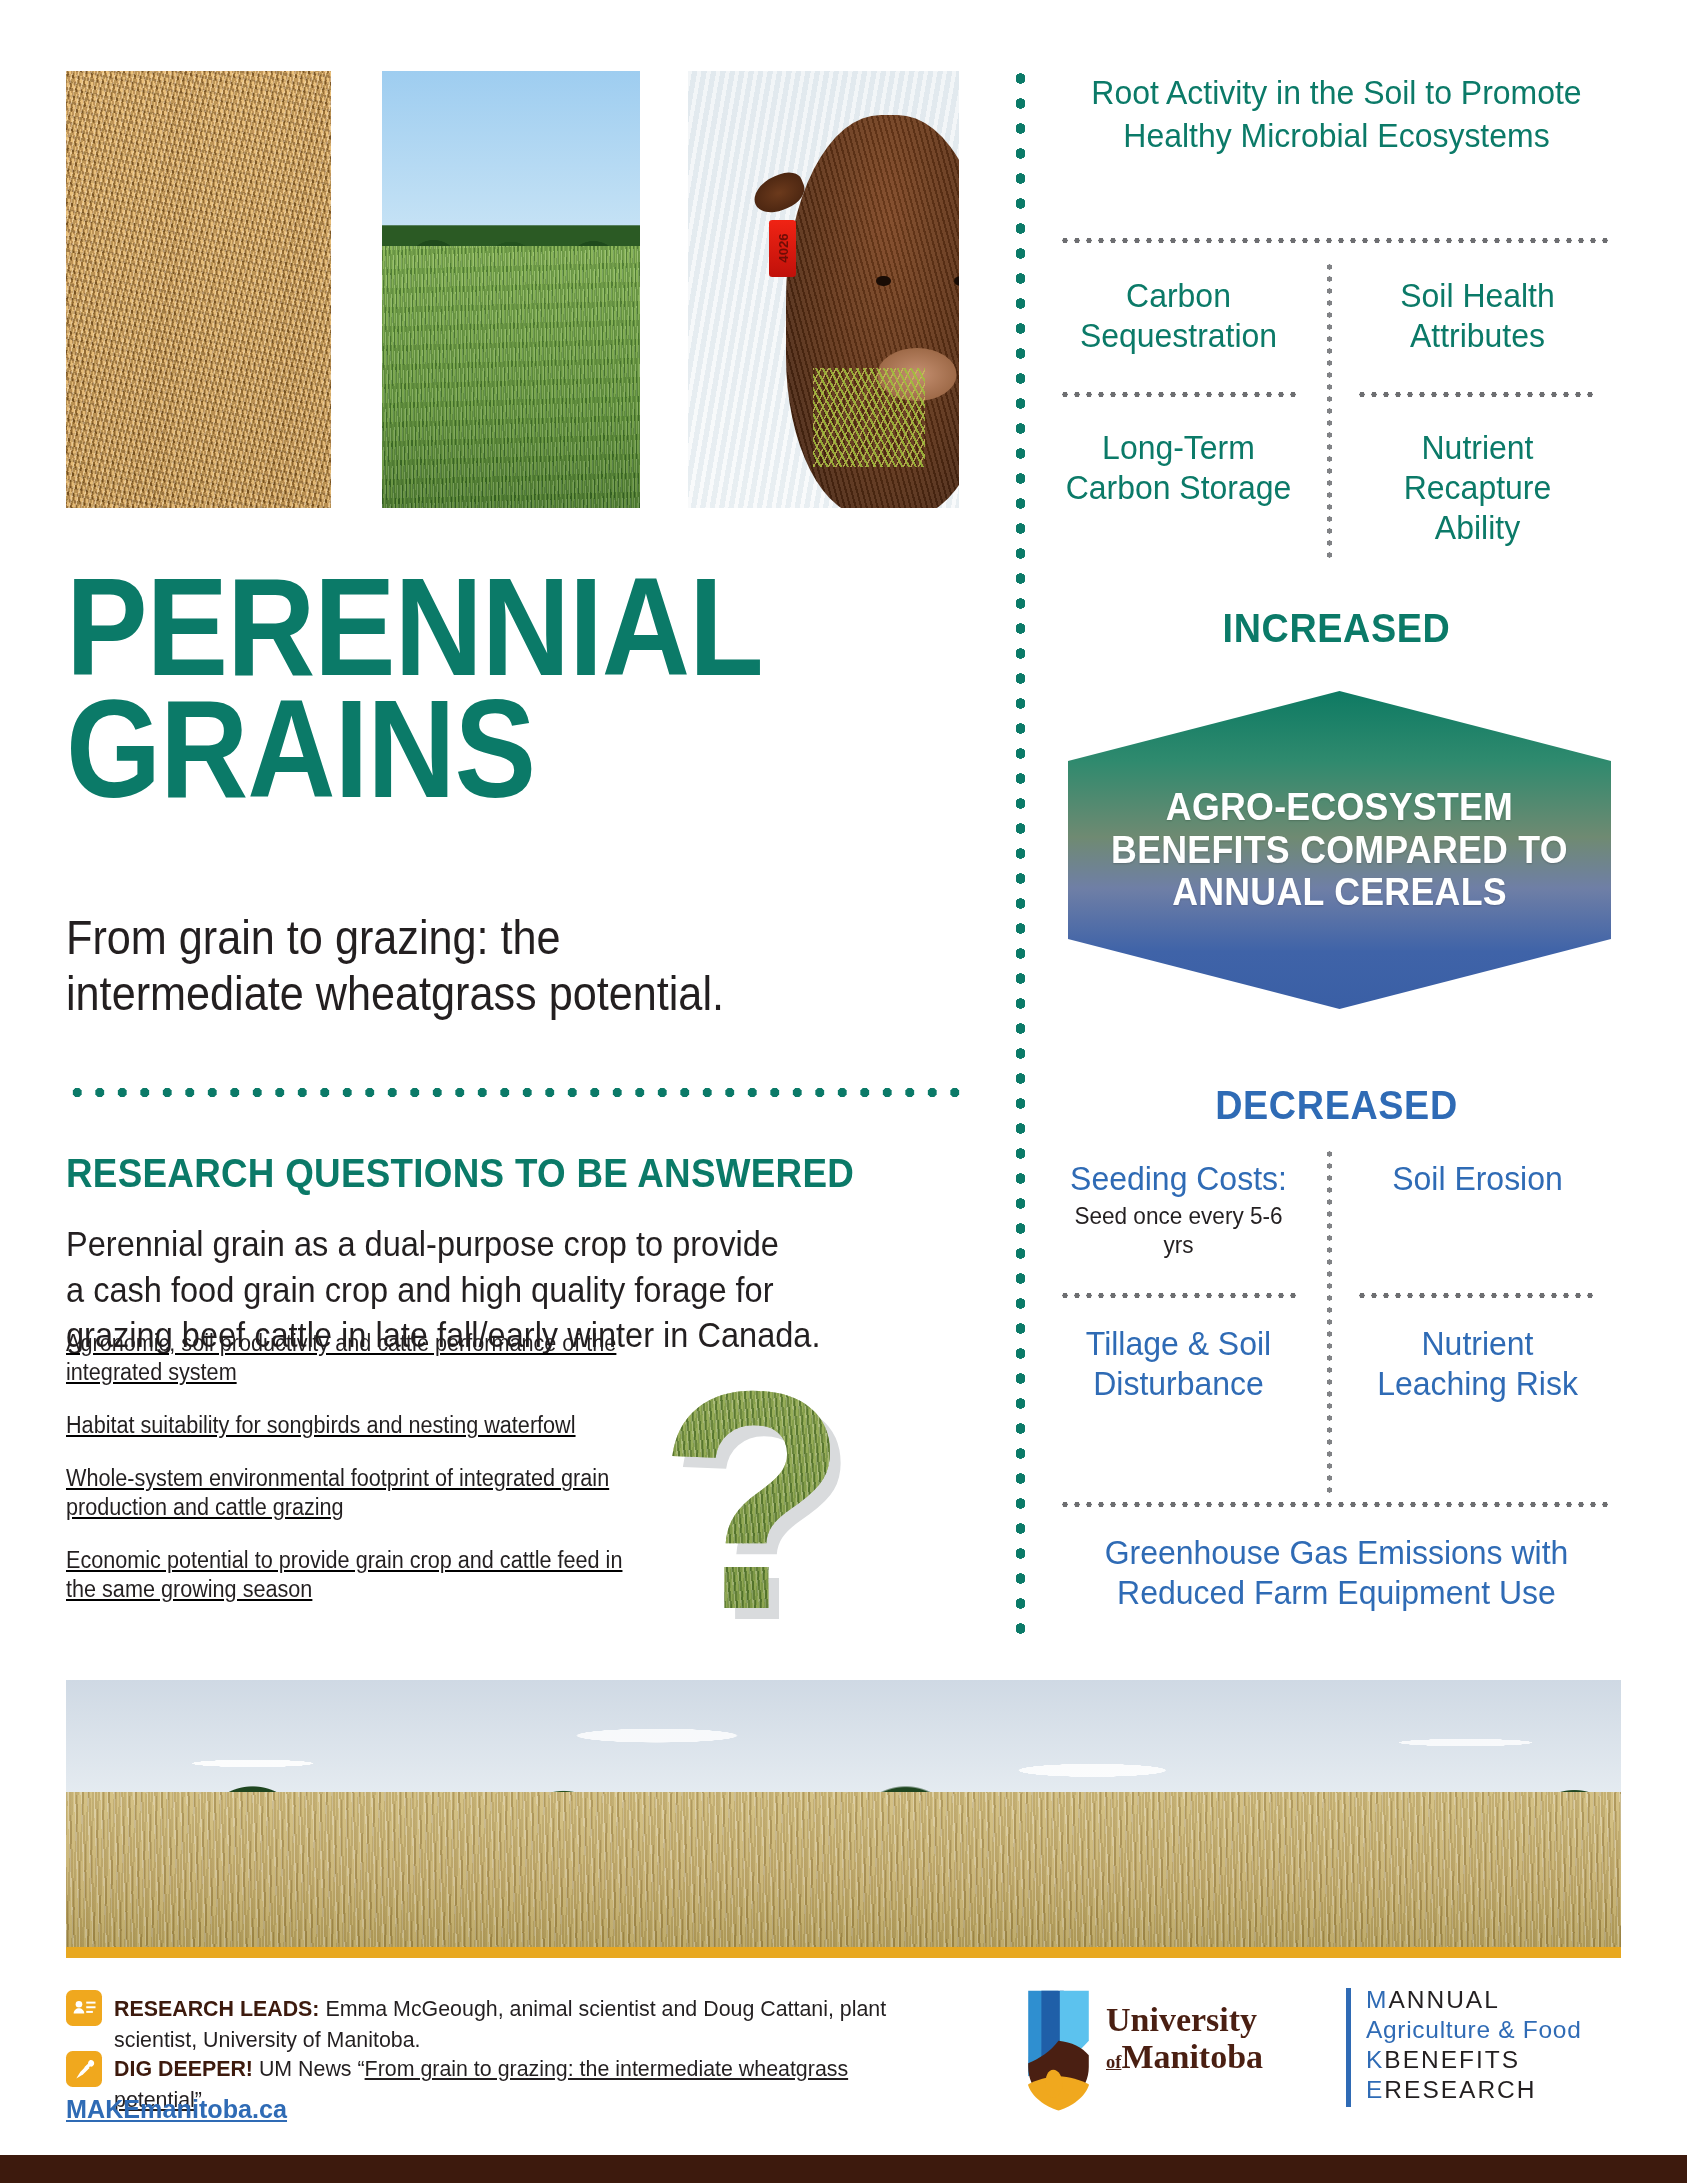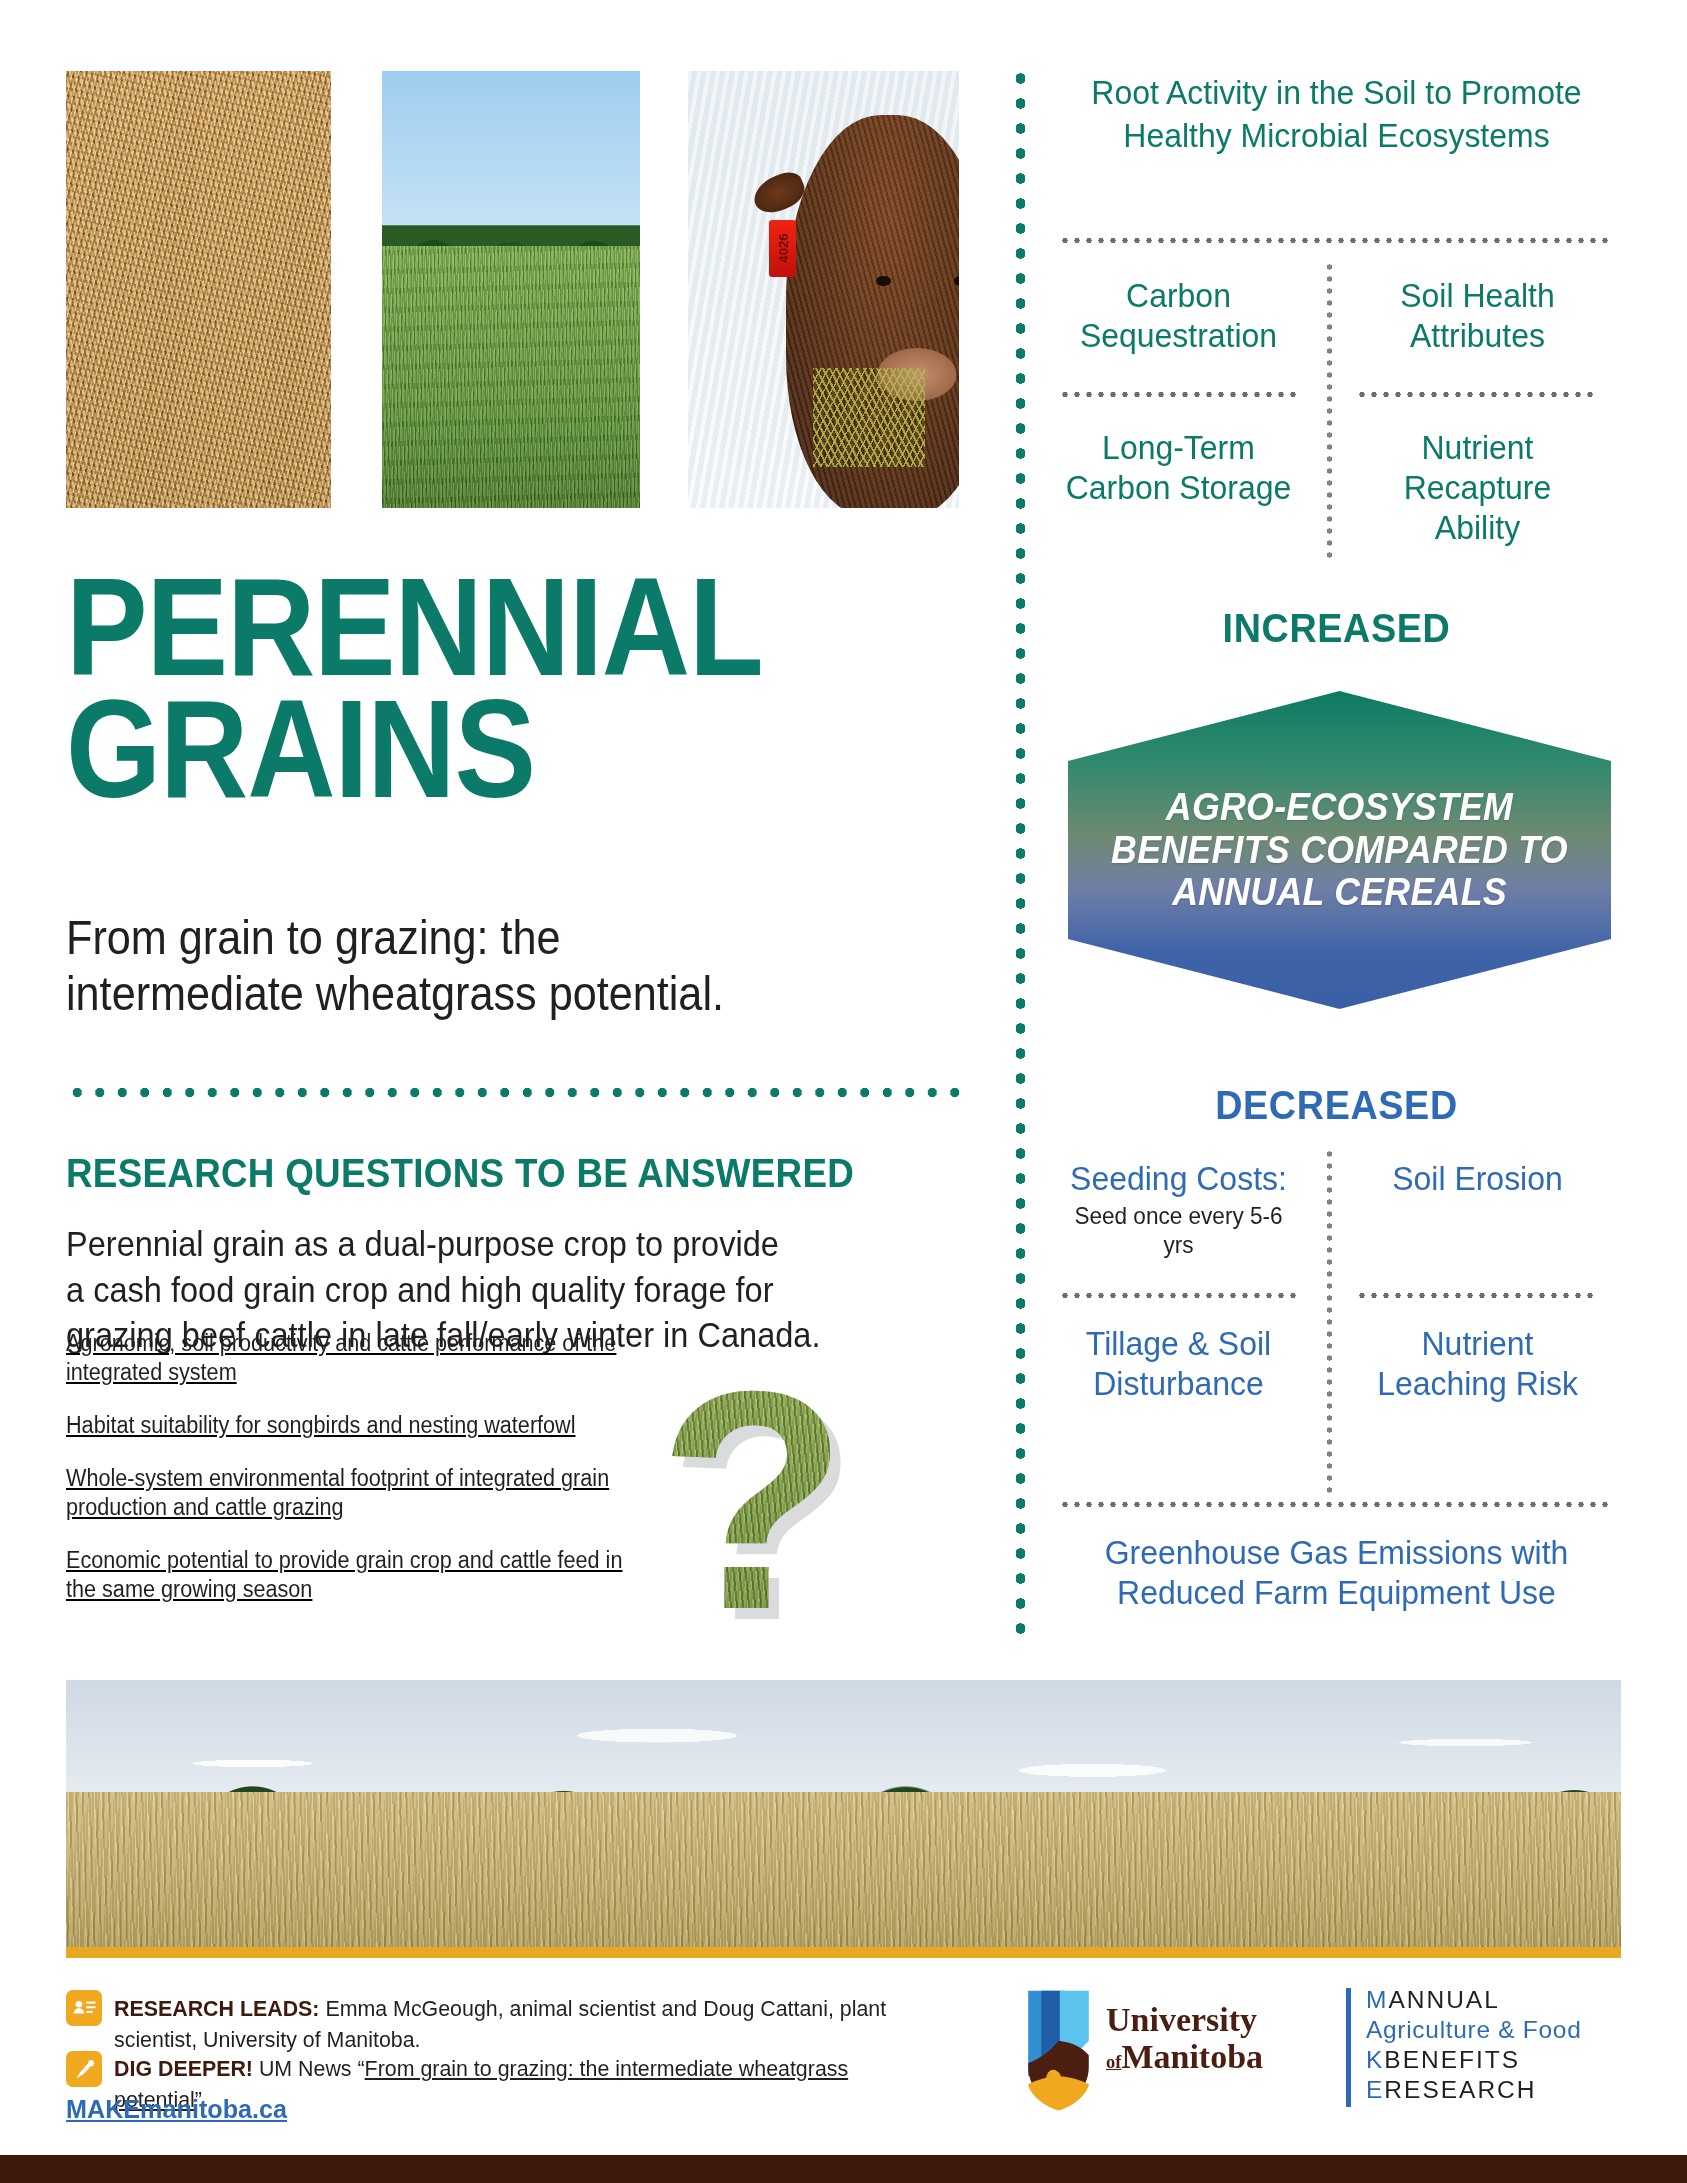--- a/index.html
+++ b/index.html
@@ -158,21 +158,21 @@
   .big-label{position:absolute;width:589px;text-align:center;font-weight:bold;
     font-size:41px;letter-spacing:0.7px;transform:scaleX(.92);
     transform-origin:center top;}
   .big-label.inc{color:#0b7a68;}
   .big-label.dec{color:#2f6bb5;}
 
   .hexwrap{position:absolute;left:1068px;top:691px;width:543px;height:318px;}
   .hex{width:100%;height:100%;
     clip-path:polygon(50% 0%,100% 22%,100% 78%,50% 100%,0% 78%,0% 22%);
     background:linear-gradient(180deg,#0e7a63 0%,#2f8a6e 22%,#6f8a72 46%,#6f7fa6 62%,#3f63a8 82%,#3a5fa5 100%);
-    display:flex;align-items:center;justify-content:center;font-style:italic;}
+    display:flex;align-items:center;justify-content:center;}
   .hex-text{color:#ffffff;font-weight:bold;font-size:38px;line-height:1.12;
     text-align:center;letter-spacing:0.3px;transform:scaleX(.94);
     text-shadow:0 1.3px 2px rgba(0,0,0,.18);}
 
   
   .footer{position:absolute;left:0;top:1978px;width:1370px;height:179px;}
   .fticon{position:absolute;width:36px;height:36px;border-radius:6.6px;
     background:#f0a81e;}
   .fticon svg{position:absolute;left:4.6px;top:4.6px;}
   .ftline{position:absolute;color:#231f20;font-size:22.5px;line-height:1.38;

